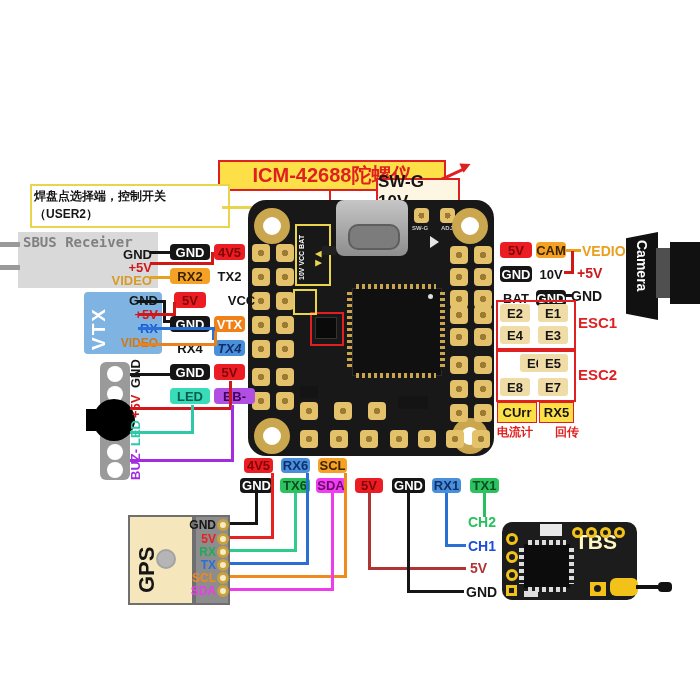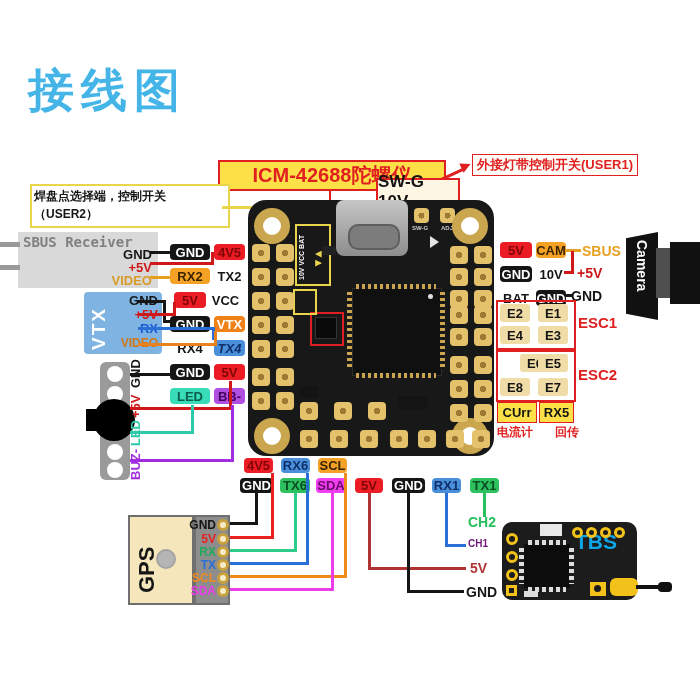--- a/index.html
+++ b/index.html
@@ -33,26 +33,24 @@
   .chip{position:absolute;background:#202020;}
   .ring{position:absolute;border-radius:50%;border:3px solid #f2c21a;box-sizing:border-box;}
   .gcirc{position:absolute;width:12px;height:12px;border-radius:50%;border:3px solid #c9a13c;
          background:#f7ecc8;box-sizing:border-box;}
 </style>
 </head>
 <body>
 
 <div id="canvas">
 
-  <div class="tl" style="left:28px;top:60px;font-size:46px;color:#45b5e8;letter-spacing:7px;">接线图</div>
 
   <div class="rbox" style="left:218px;top:160px;width:224px;height:27px;color:#e02020;font-size:20px;">ICM-42688陀螺仪</div>
   <div class="w" style="left:329px;top:189px;width:2px;height:126px;background:#e02020;"></div>
 
-  <div class="rbox" style="left:472px;top:154px;height:20px;padding:0 4px;border-width:1.5px;color:#e02020;font-size:13px;background:#fffdf8;">外接灯带控制开关(USER1)</div>
   <div class="w" style="left:438px;top:173px;width:28px;height:3px;background:#e02020;transform:rotate(-25deg);"></div>
   <div class="w" style="left:461px;top:161px;width:0;height:0;border-left:10px solid #e02020;border-top:5px solid transparent;border-bottom:5px solid transparent;transform:rotate(-25deg);"></div>
 
   <div class="rbox" style="left:376px;top:178px;width:80px;height:23px;background:#fdf6e3;font-size:17px;">SW-G 10V</div>
 
   <div class="abs" style="left:30px;top:184px;width:192px;height:38px;border:2px solid #e8d44d;background:#fff;
               font-size:12px;font-weight:bold;color:#151515;line-height:18px;padding:1px 2px;box-sizing:content-box;">
     <div>焊盘点选择端，控制开关（USER2）</div>
   </div>
   <div class="w" style="left:222px;top:206px;width:76px;height:3px;background:#e8d44d;"></div>
@@ -137,29 +135,29 @@
     <div class="tl" style="right:6px;top:41px;font-size:13px;color:#d89b28;">VIDEO</div>
   </div>
   <div class="w" style="left:0;top:242px;width:20px;height:5px;background:#9a9a9a;"></div>
   <div class="w" style="left:0;top:265px;width:20px;height:5px;background:#9a9a9a;"></div>
 
   <div class="pill pk" style="left:170px;top:244px;width:40px;">GND</div>
   <div class="pill pr" style="left:214px;top:244px;width:31px;">4V5</div>
   <div class="pill po" style="left:170px;top:268px;width:40px;">RX2</div>
   <div class="pill ptx" style="left:214px;top:268px;width:31px;">TX2</div>
   <div class="pill pr" style="left:174px;top:292px;width:32px;">5V</div>
-  <div class="pill ptx" style="left:210px;top:292px;width:31px;">VCC</div>
+  <div class="pill ptx" style="left:226px;top:292px;width:31px;">VCC</div>
   <div class="pill pk" style="left:170px;top:316px;width:40px;">GND</div>
   <div class="pill pow" style="left:214px;top:316px;width:31px;">VTX</div>
   <div class="pill ptx" style="left:170px;top:340px;width:40px;">RX4</div>
   <div class="pill pb" style="left:214px;top:340px;width:31px;font-style:italic;">TX4</div>
   <div class="pill pk" style="left:170px;top:364px;width:40px;">GND</div>
   <div class="pill pr" style="left:214px;top:364px;width:31px;">5V</div>
   <div class="pill pt" style="left:170px;top:388px;width:40px;">LED</div>
-  <div class="pill pp" style="left:214px;top:388px;width:31px;">BB-</div>
+  <div class="pill pp" style="left:214px;top:388px;width:41px;">BB-</div>
 
   <div class="abs" style="left:84px;top:292px;width:78px;height:62px;background:#7fb3e1;border-radius:4px;">
     <div class="vtext" style="left:4px;top:6px;height:52px;font-size:19px;color:#fff;letter-spacing:2px;">VTX</div>
     <div class="tl" style="right:4px;top:1px;font-size:13px;color:#151515;">GND</div>
     <div class="tl" style="right:4px;top:15px;font-size:13px;color:#d01818;">+5V</div>
     <div class="tl" style="right:4px;top:29px;font-size:13px;color:#1a5cd6;">RX</div>
     <div class="tl" style="right:4px;top:44px;font-size:12px;color:#d07818;">VIDEO</div>
   </div>
 
   <div class="abs" style="left:100px;top:362px;width:30px;height:118px;background:#9a9a9a;border-radius:6px;"></div>
@@ -199,21 +197,21 @@
   <div class="pill po" style="left:536px;top:242px;width:30px;">CAM</div>
   <div class="pill pk" style="left:500px;top:266px;width:32px;">GND</div>
   <div class="pill ptx" style="left:536px;top:266px;width:30px;">10V</div>
   <div class="pill ptx" style="left:500px;top:290px;width:32px;">BAT</div>
   <div class="pill pk" style="left:536px;top:290px;width:30px;">GND</div>
 
   <div class="w" style="left:566px;top:249px;width:15px;height:3px;background:#e8a020;"></div>
   <div class="w" style="left:564px;top:271px;width:10px;height:3px;background:#d01818;"></div>
   <div class="w" style="left:571px;top:251px;width:3px;height:23px;background:#d01818;"></div>
   <div class="w" style="left:566px;top:294px;width:6px;height:3px;background:#151515;"></div>
-  <div class="tl" style="left:582px;top:243px;font-size:14px;color:#e8a020;">SBUS</div>
+  <div class="tl" style="left:582px;top:243px;font-size:14px;color:#e8a020;">VEDIO</div>
   <div class="tl" style="left:577px;top:265px;font-size:14px;color:#d01818;">+5V</div>
   <div class="tl" style="left:571px;top:288px;font-size:14px;color:#151515;">GND</div>
 
   <div class="abs" style="left:496px;top:300px;width:76px;height:46px;border:2px solid #e02020;"></div>
   <div class="ecell" style="left:500px;top:304px;">E2</div>
   <div class="ecell" style="left:538px;top:304px;">E1</div>
   <div class="ecell" style="left:500px;top:326px;">E4</div>
   <div class="ecell" style="left:538px;top:326px;">E3</div>
   <div class="tl" style="left:578px;top:314px;font-size:15px;color:#e02020;">ESC1</div>
 
@@ -280,26 +278,26 @@
   <div class="tl" style="left:176px;top:571px;width:40px;text-align:right;font-size:12px;color:#ef8a1d;">SCL</div>
   <div class="tl" style="left:176px;top:584px;width:40px;text-align:right;font-size:12px;color:#ec3cec;">SDA</div>
   <div class="gcirc" style="left:217px;top:519px;"></div>
   <div class="gcirc" style="left:217px;top:533px;"></div>
   <div class="gcirc" style="left:217px;top:546px;"></div>
   <div class="gcirc" style="left:217px;top:559px;"></div>
   <div class="gcirc" style="left:217px;top:572px;"></div>
   <div class="gcirc" style="left:217px;top:585px;"></div>
 
   <div class="tl" style="left:468px;top:514px;font-size:14px;color:#27c05c;">CH2</div>
-  <div class="tl" style="left:468px;top:538px;font-size:10px;color:#701a75;">CH1</div>
+  <div class="tl" style="left:468px;top:538px;font-size:14px;color:#1d4ed8;">CH1</div>
   <div class="tl" style="left:470px;top:560px;font-size:14px;color:#b03434;">5V</div>
   <div class="tl" style="left:466px;top:584px;font-size:14px;color:#151515;">GND</div>
 
   <div class="abs" style="left:502px;top:522px;width:135px;height:78px;background:#1c1c1c;border-radius:10px;">
-    <div class="tl" style="left:73px;top:8px;font-size:21px;color:#0ea5e9;">TBS</div>
+    <div class="tl" style="left:73px;top:8px;font-size:21px;color:#fef9c3;">TBS</div>
     <div class="ring" style="left:4px;top:11px;width:12px;height:12px;"></div>
     <div class="ring" style="left:4px;top:29px;width:12px;height:12px;"></div>
     <div class="ring" style="left:4px;top:47px;width:12px;height:12px;"></div>
     <div class="abs" style="left:4px;top:63px;width:11px;height:11px;background:#f2c21a;"></div>
     <div class="abs" style="left:7px;top:66px;width:5px;height:5px;background:#1c1c1c;"></div>
     <div class="ring" style="left:70px;top:5px;width:11px;height:11px;"></div>
     <div class="ring" style="left:84px;top:5px;width:11px;height:11px;"></div>
     <div class="ring" style="left:98px;top:5px;width:11px;height:11px;"></div>
     <div class="ring" style="left:112px;top:5px;width:11px;height:11px;"></div>
     <div class="abs" style="left:38px;top:2px;width:22px;height:12px;background:#e8e8e8;"></div>

